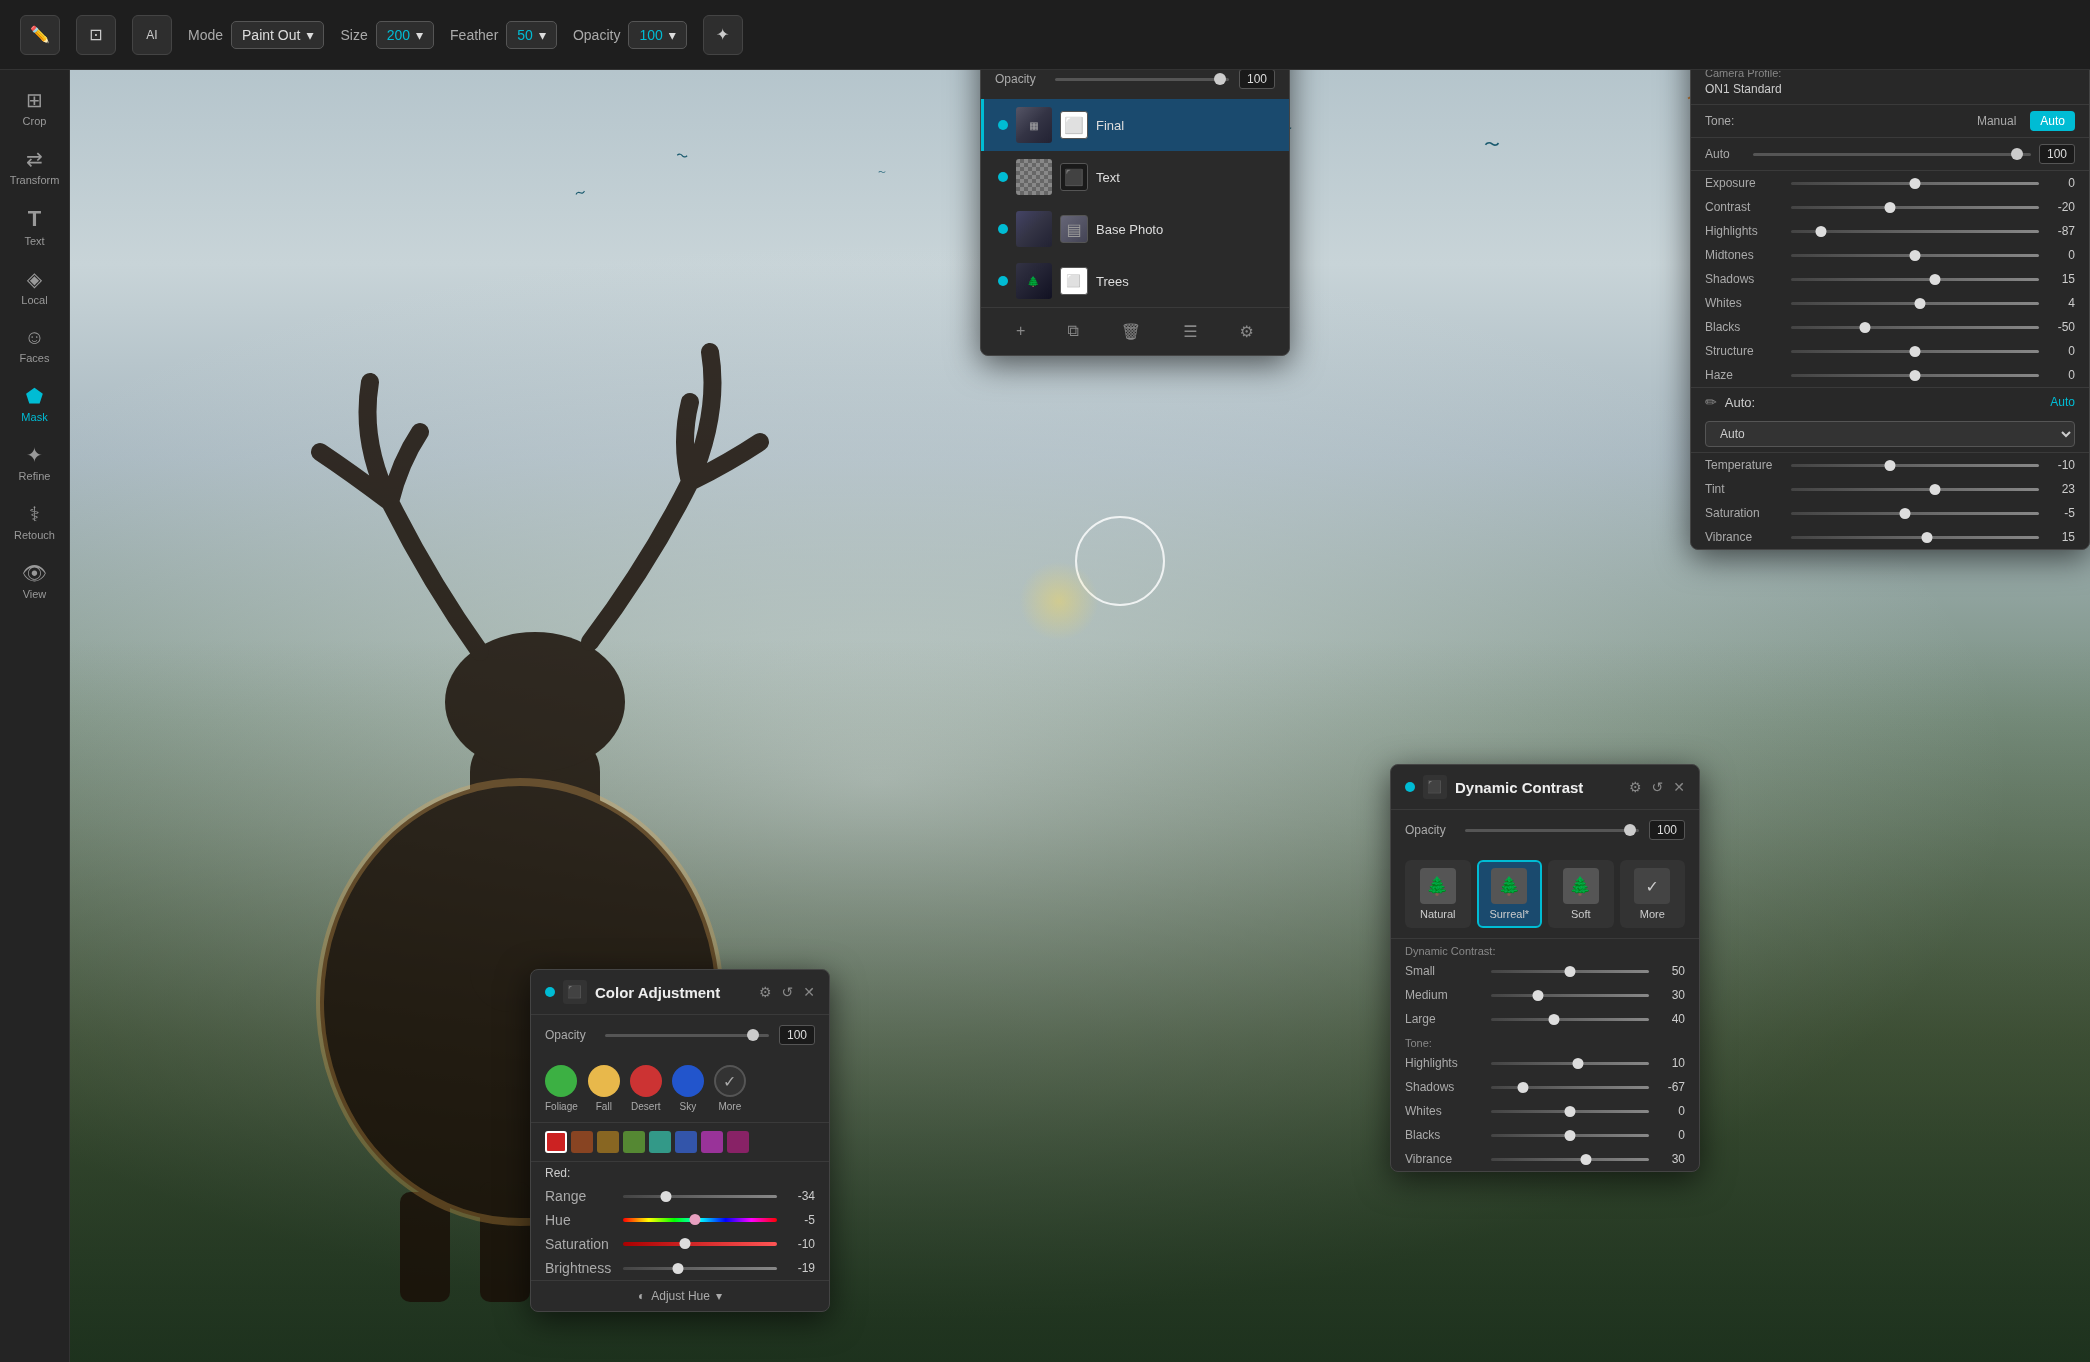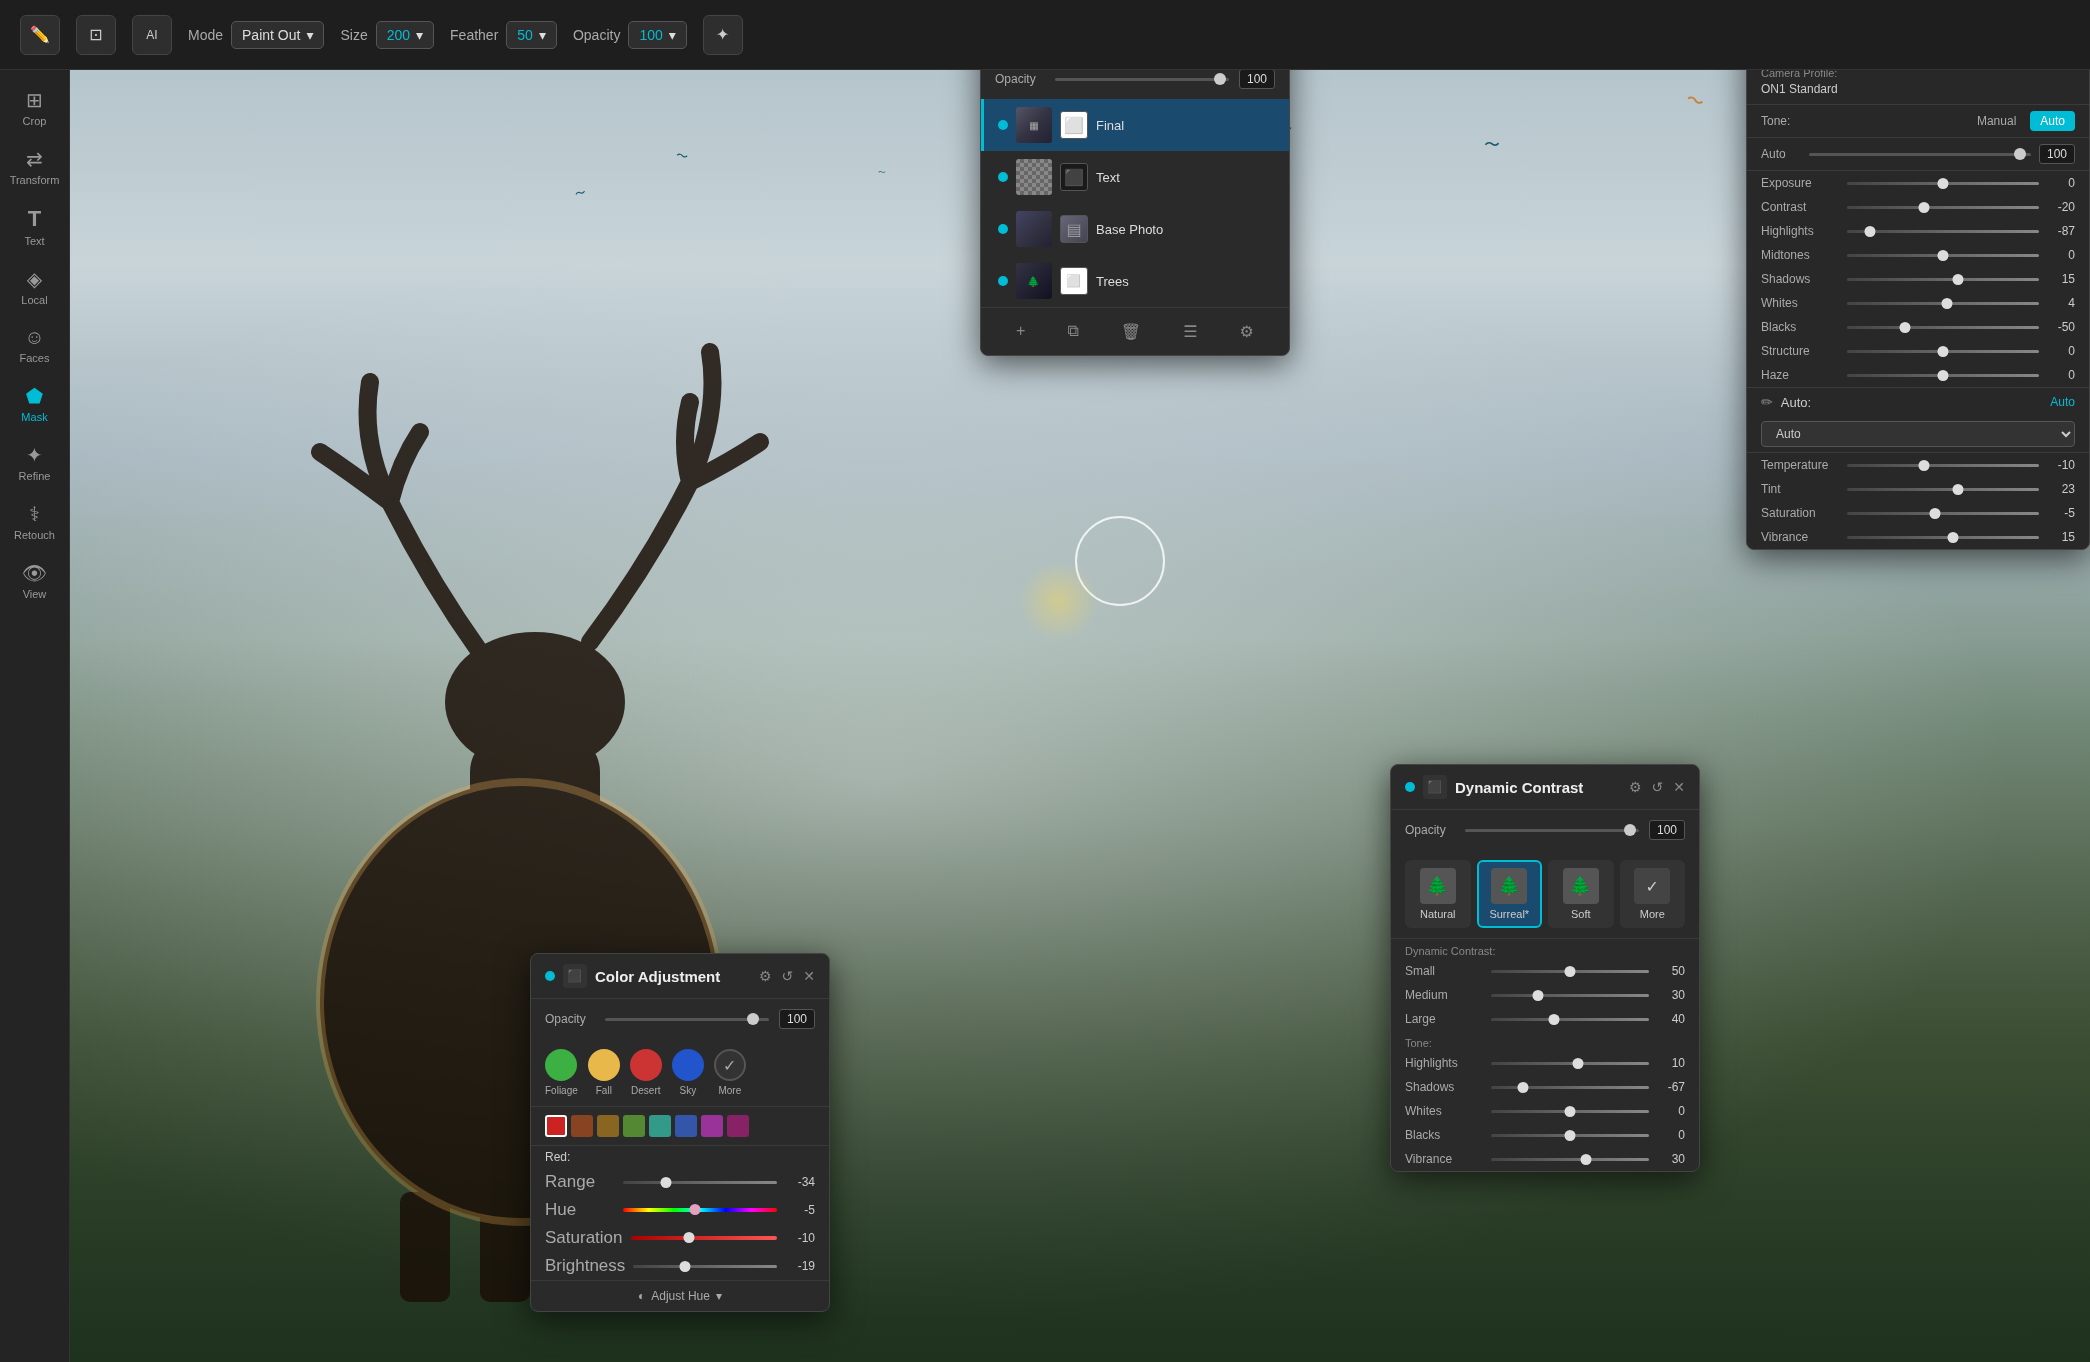--- a/index.html
+++ b/index.html
@@ -257,21 +257,21 @@
       color: #888;
       cursor: pointer;
       font-size: 16px;
       padding: 4px 8px;
     }
 
     
     .tone-panel {
       top: 20px;
       right: 0;
-      width: 344px;
+      width: 400px;
       background: #282828;
     }
     .tone-camera-profile {
       display: flex;
       flex-direction: column;
       gap: 3px;
       padding: 8px 14px;
       border-bottom: 1px solid #3a3a3a;
     }
     .profile-label { color: #888; font-size: 11px; }
@@ -455,21 +455,21 @@
       font-size: 12px;
       color: #ccc;
       font-weight: 400;
     }
     .adjust-row {
       display: flex;
       align-items: center;
       gap: 8px;
       padding: 4px 14px;
     }
-    .adjust-label { min-width: 70px; color: #aaa; font-size: 17px; }
+    .adjust-label { min-width: 70px; color: #aaa; font-size: 14px; }
     .hue-slider-bar {
       flex: 1;
       height: 4px;
       background: linear-gradient(to right, #f00, #ff0, #0f0, #0ff, #00f, #f0f, #f00);
       border-radius: 2px;
       position: relative;
     }
     .red-slider-bar {
       flex: 1;
       height: 4px;

